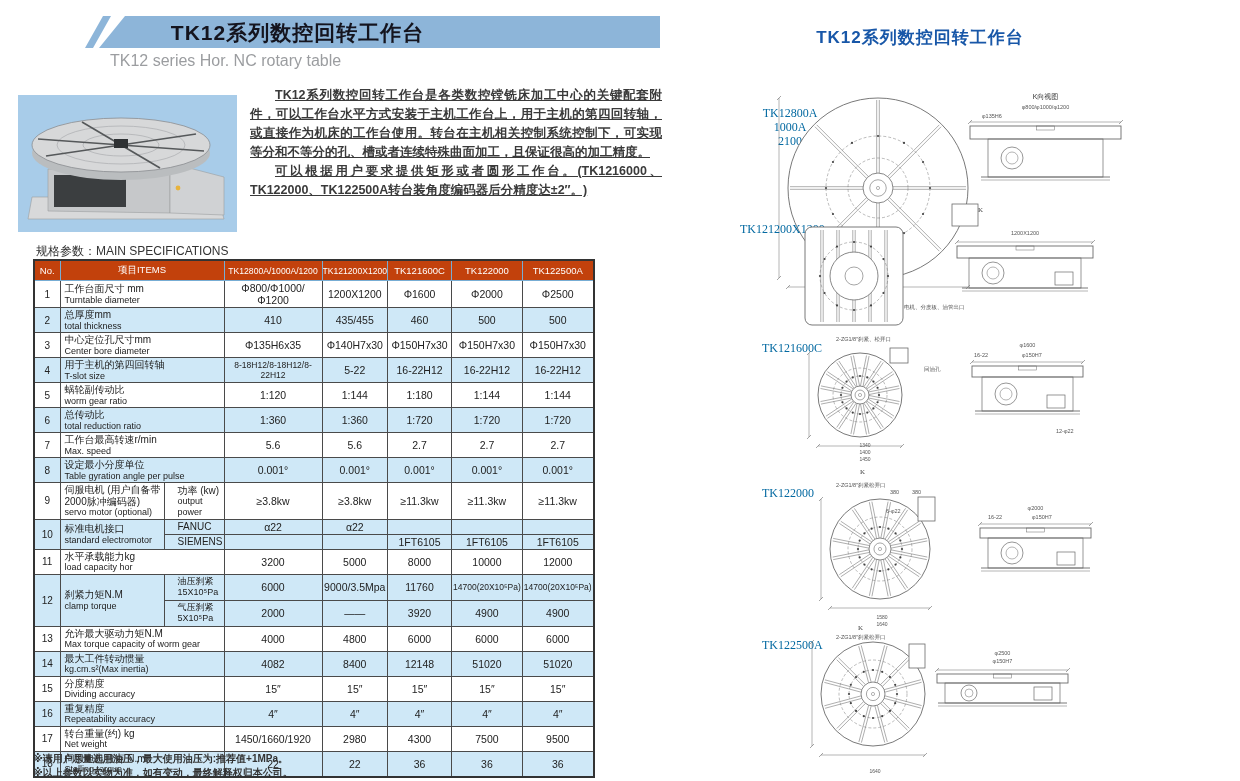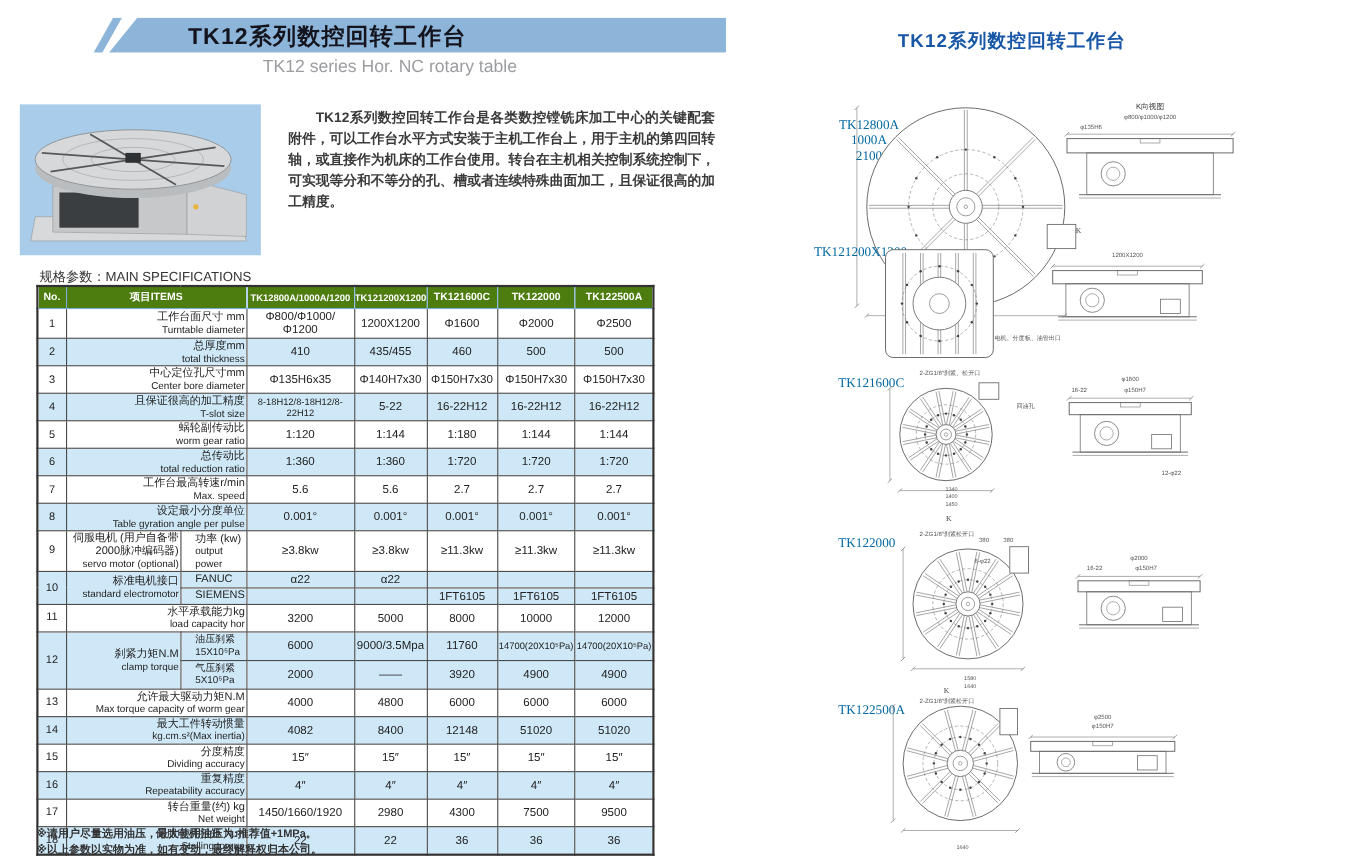--- a/index.html
+++ b/index.html
@@ -7,44 +7,44 @@
   .page{position:relative;width:1240px;height:781px;background:#ffffff;overflow:hidden;}
 
   
   .band{position:absolute;left:85px;top:16px;width:575px;height:32px;}
   .band-main{position:absolute;left:14px;top:0;right:0;bottom:0;background:#8db5d9;
     clip-path:polygon(26px 0,100% 0,100% 100%,0 100%);}
   .band-sliver{position:absolute;left:0;top:0;width:26px;height:100%;background:#8db5d9;
     clip-path:polygon(18px 0,26px 0,8px 100%,0 100%);}
   .band-title{position:absolute;left:0;right:150px;top:3px;text-align:center;
     font-size:21px;font-weight:bold;color:#14141e;letter-spacing:1px;}
-  .band-sub{position:absolute;left:110px;top:52px;width:360px;text-align:right;
+  .band-sub{position:absolute;left:110px;top:52px;width:360px;text-align:left;
     font-size:16px;color:#9b9da0;}
 
   
   .photo{position:absolute;left:18px;top:95px;width:219px;height:137px;background:#a8cce9;}
 
   
   .intro{position:absolute;left:250px;top:86px;width:412px;color:#3a3a3a;}
-  .intro p{margin:12px;font-size:12.5px;line-height:19px;text-align:justify;font-weight:600;text-indent:2em;}
+  .intro p{margin:0;font-size:12.5px;line-height:19px;text-align:justify;font-weight:600;text-indent:2em;text-decoration:underline;}
   .intro p.en{font-weight:400;color:#4a4a4a;margin-top:10px;line-height:17px;}
 
   .specs-label{position:absolute;left:36px;top:243px;font-size:12px;color:#333;}
 
   
   .spec-table{position:absolute;left:33px;top:259px;border-collapse:collapse;table-layout:fixed;
     border:2px solid #333;}
   .spec-table td,.spec-table th{border:1px solid #4a4a4a;color:#222;vertical-align:middle;
     padding:1px 1px;overflow:hidden;}
-  .spec-table th{background:#4d7c0f;color:#fff;font-size:9.5px;font-weight:bold;
+  .spec-table th{background:#c2410c;color:#fff;font-size:9.5px;font-weight:normal;
     border:1px solid #77add4;border-top:none;padding:3px 0;}
   .spec-table th:first-child{border-left:none;}
   .spec-table th:last-child{border-right:none;}
   td.no{text-align:center;font-size:10px;}
-  td.item{text-align:right;padding-left:4px;}
+  td.item{text-align:left;padding-left:4px;}
   td.sub{text-align:left;padding-left:13px;}
   .cn{font-size:10px;line-height:11.5px;}
   .en{font-size:9px;line-height:10.5px;}
   td.v{text-align:center;font-size:10.5px;}
   td.v.tight{font-size:8.5px;}
   tr.bb td{background:#cfe8f7;}
   tr.bw td{background:#ffffff;}
 
   .notes{position:absolute;left:33px;top:752px;font-size:10px;font-weight:bold;color:#333;line-height:14px;}
 
@@ -90,20 +90,21 @@
       <ellipse cx="103" cy="50" rx="38" ry="11" fill="none" stroke="#a2a5a8" stroke-width="0.6"></ellipse>
       <line x1="20" y1="44" x2="186" y2="56" stroke="#55585a" stroke-width="1.6"></line>
       <line x1="28" y1="61" x2="178" y2="39" stroke="#55585a" stroke-width="1.6"></line>
       <line x1="64" y1="27" x2="142" y2="73" stroke="#55585a" stroke-width="1.6"></line>
       <rect x="96" y="44" width="14" height="9" fill="#2e3133"></rect>
     </svg>
   </div>
 
   <div class="intro">
     <p>TK12系列数控回转工作台是各类数控镗铣床加工中心的关键配套附件，可以工作台水平方式安装于主机工作台上，用于主机的第四回转轴，或直接作为机床的工作台使用。转台在主机相关控制系统控制下，可实现等分和不等分的孔、槽或者连续特殊曲面加工，且保证很高的加工精度。</p>
+    <p>可以根据用户要求提供矩形或者圆形工作台。(TK1216000、TK122000、TK122500A转台装角度编码器后分精度达±2″。)</p>
   </div>
 
   <div class="specs-label">规格参数：MAIN SPECIFICATIONS</div>
 
   <table class="spec-table">
     <colgroup>
       <col style="width:26px">
         <col style="width:104px">
         <col style="width:58px">
         <col style="width:98px">
@@ -155,21 +156,21 @@
           </td>
       <td class="v">Φ135H6x35</td>
       <td class="v">Φ140H7x30</td>
       <td class="v">Φ150H7x30</td>
       <td class="v">Φ150H7x30</td>
       <td class="v">Φ150H7x30</td>
     </tr>
     <tr class="bb">
       <td class="no">4</td>
       <td class="item" colspan="2">
-            <div class="cn">且保证很高的加工精度</div>
+            <div class="cn">用于主机的第四回转轴</div>
             <div class="en">T-slot size</div>
           </td>
       <td class="v tight">8-18H12/8-18H12/8-22H12</td>
       <td class="v">5-22</td>
       <td class="v">16-22H12</td>
       <td class="v">16-22H12</td>
       <td class="v">16-22H12</td>
     </tr>
     <tr class="bw">
       <td class="no">5</td>

